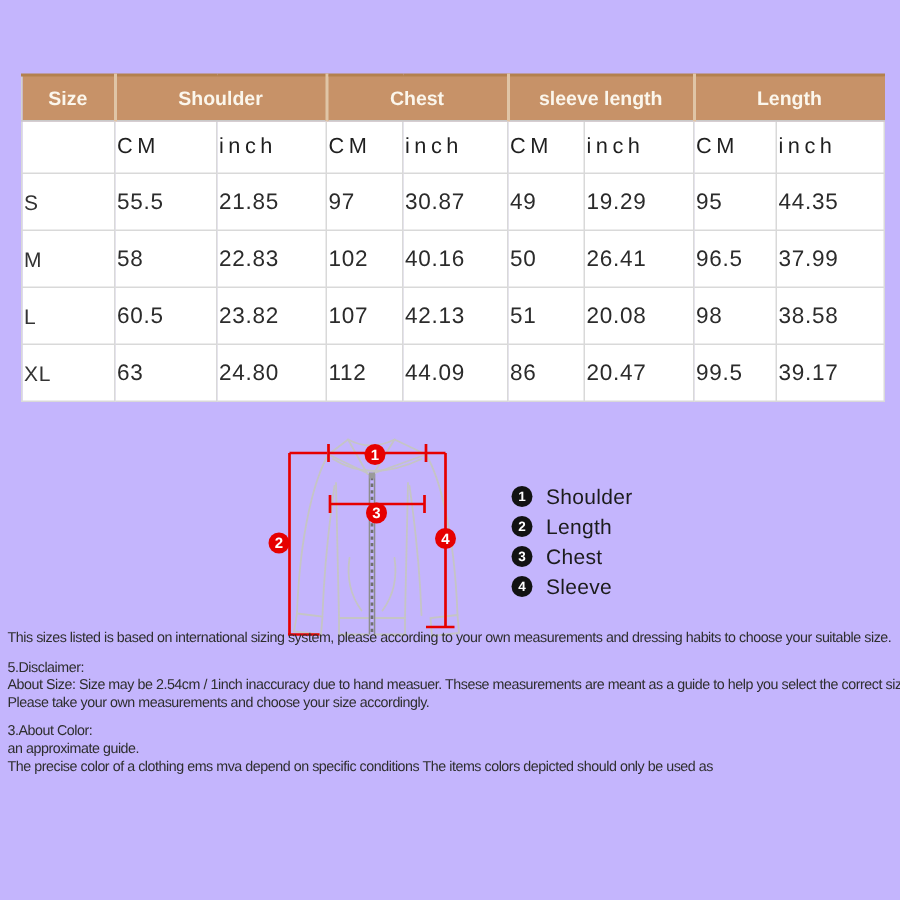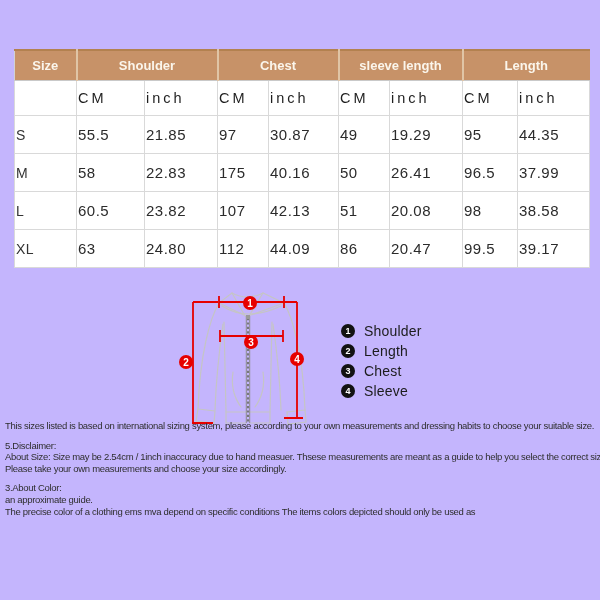--- a/index.html
+++ b/index.html
@@ -95,21 +95,21 @@
         <td>30.87</td>
         <td>49</td>
         <td>19.29</td>
         <td>95</td>
         <td>44.35</td>
       </tr>
       <tr class="data-row">
         <td class="size-cell">M</td>
         <td>58</td>
         <td>22.83</td>
-        <td>175</td>
+        <td>102</td>
         <td>40.16</td>
         <td>50</td>
         <td>26.41</td>
         <td>96.5</td>
         <td>37.99</td>
       </tr>
       <tr class="data-row">
         <td class="size-cell">L</td>
         <td>60.5</td>
         <td>23.82</td>

